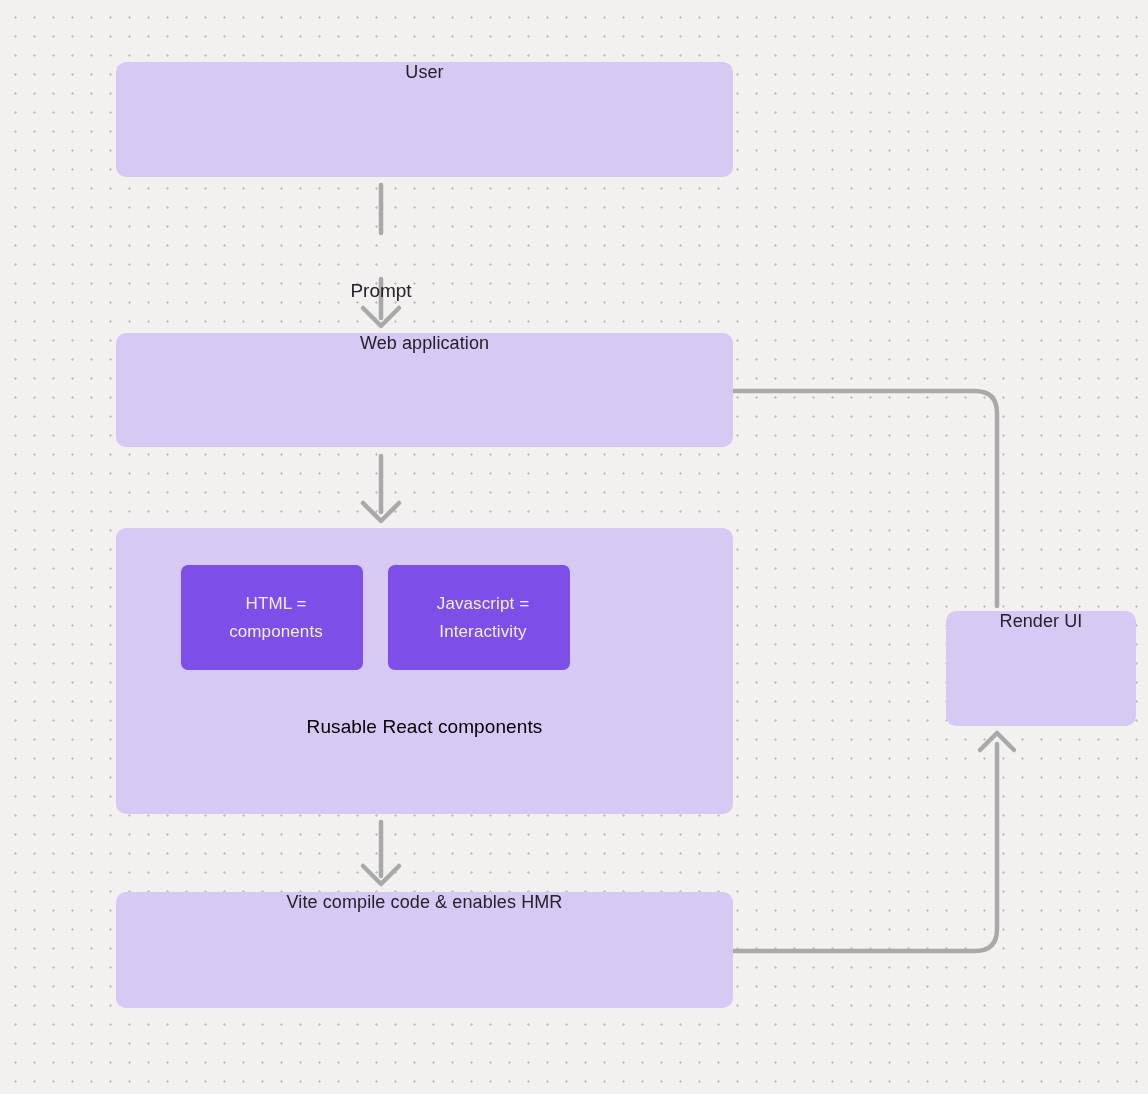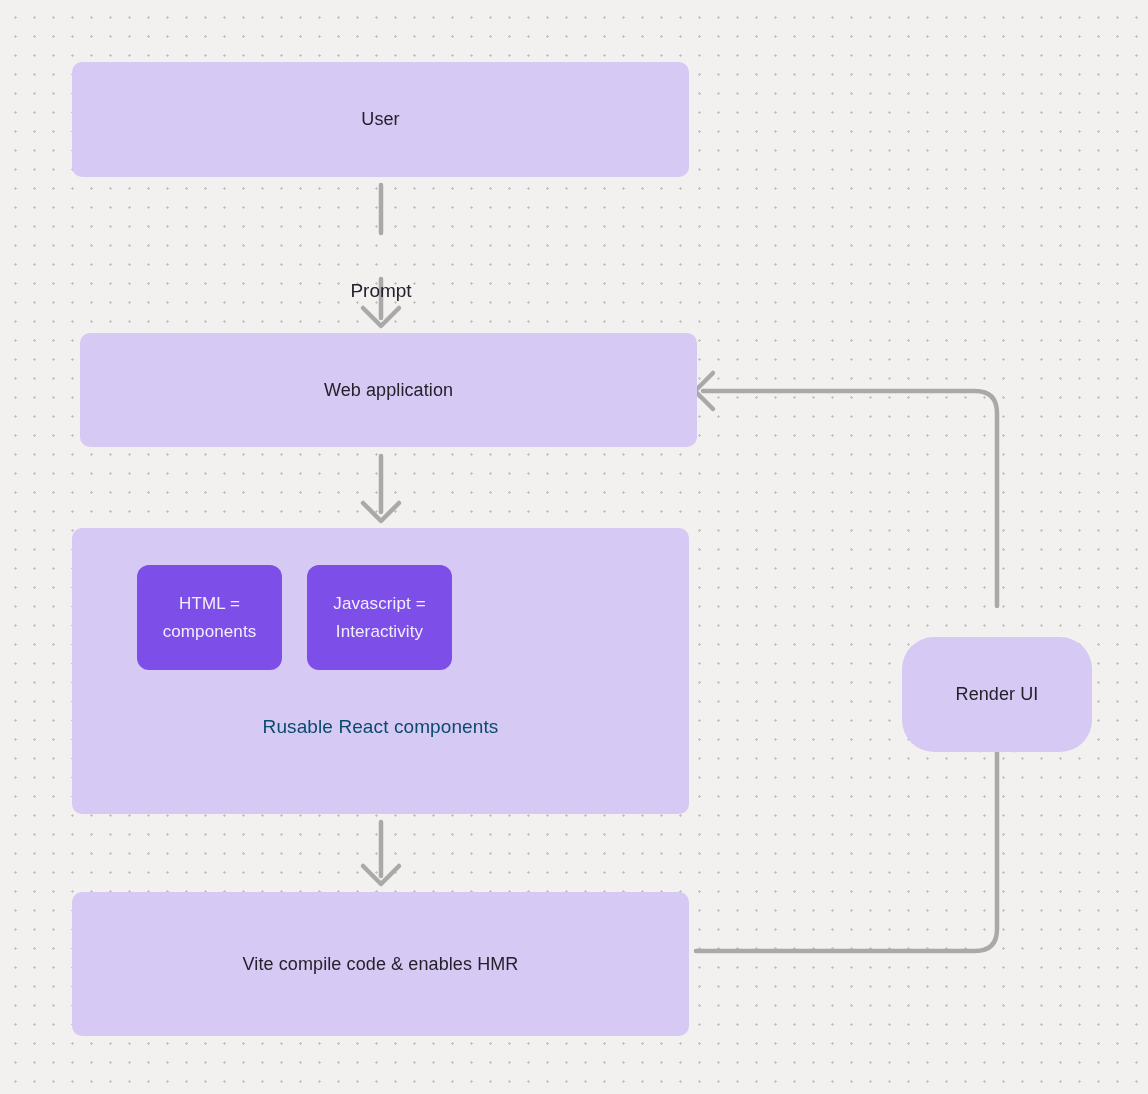--- a/index.html
+++ b/index.html
@@ -15,63 +15,64 @@
     background-color: #f2f1ef;
     background-image: radial-gradient(#c6c3c1 1.1px, rgba(0,0,0,0) 1.4px);
     background-size: 19px 19px;
     background-position: 6px 8px;
   }
   .node {
     position: absolute;
     background: #d6c9f4;
     border-radius: 10px;
     display: flex;
-    align-items: center;
     justify-content: center;
     color: #25212b;
     font-size: 18px;
     font-weight: 500;
     letter-spacing: 0.1px;
     text-align: center;
+    margin-left: 44px;
   }
   .node-user          { left: 72px;  top: 62px;  width: 617px; height: 115px; }
-  .node-webapp        { left: 80px;  top: 333px; width: 617px; height: 114px; }
+  .node-webapp        { left: 72px;  top: 333px; width: 617px; height: 114px; }
   .node-components    { left: 72px;  top: 528px; width: 617px; height: 286px; display: block; }
-  .node-vite          { left: 72px;  top: 892px; width: 617px; height: 144px; }
-  .node-render        { left: 902px; top: 637px; width: 190px; height: 115px; border-radius: 32px; }
+  .node-vite          { left: 72px;  top: 892px; width: 617px; height: 116px; }
+  .node-render        { left: 902px; top: 611px; width: 190px; height: 115px; }
 
   .chip-row {
     position: absolute;
     left: 65px;
     top: 37px;
     display: flex;
     gap: 25px;
   }
   .chip {
-    width: 145px;
+    width: 174px;
     height: 105px;
     background: #7d4ee8;
-    border-radius: 12px;
+    border-radius: 7px;
     display: flex;
     flex-direction: column;
     align-items: center;
     justify-content: center;
     color: #f3eefe;
     font-size: 17px;
     font-weight: 500;
     line-height: 28px;
     text-align: center;
+    padding-left: 8px;
   }
   .components-caption {
     position: absolute;
     left: 0;
     top: 188px;
     width: 100%;
     text-align: center;
-    color: #0c4a6e;
+    color: #000000;
     font-size: 19px;
     font-weight: 500;
   }
   .edge-label {
     position: absolute;
     left: 321px;
     top: 245px;
     width: 120px;
     text-align: center;
     color: #25212b;

